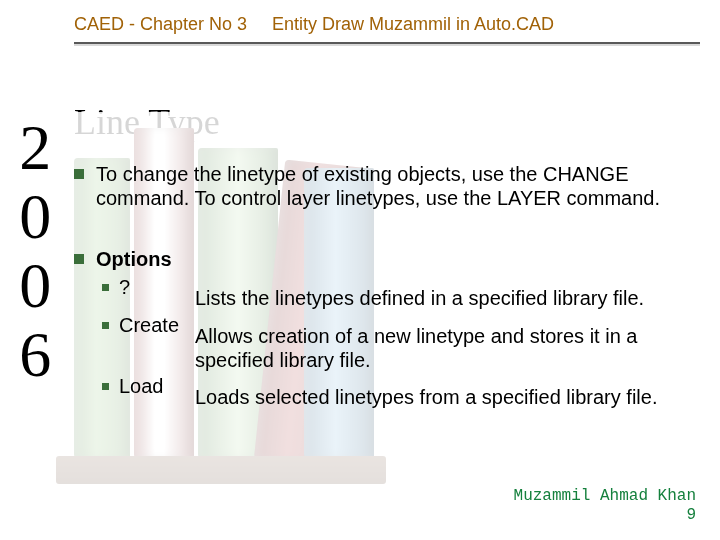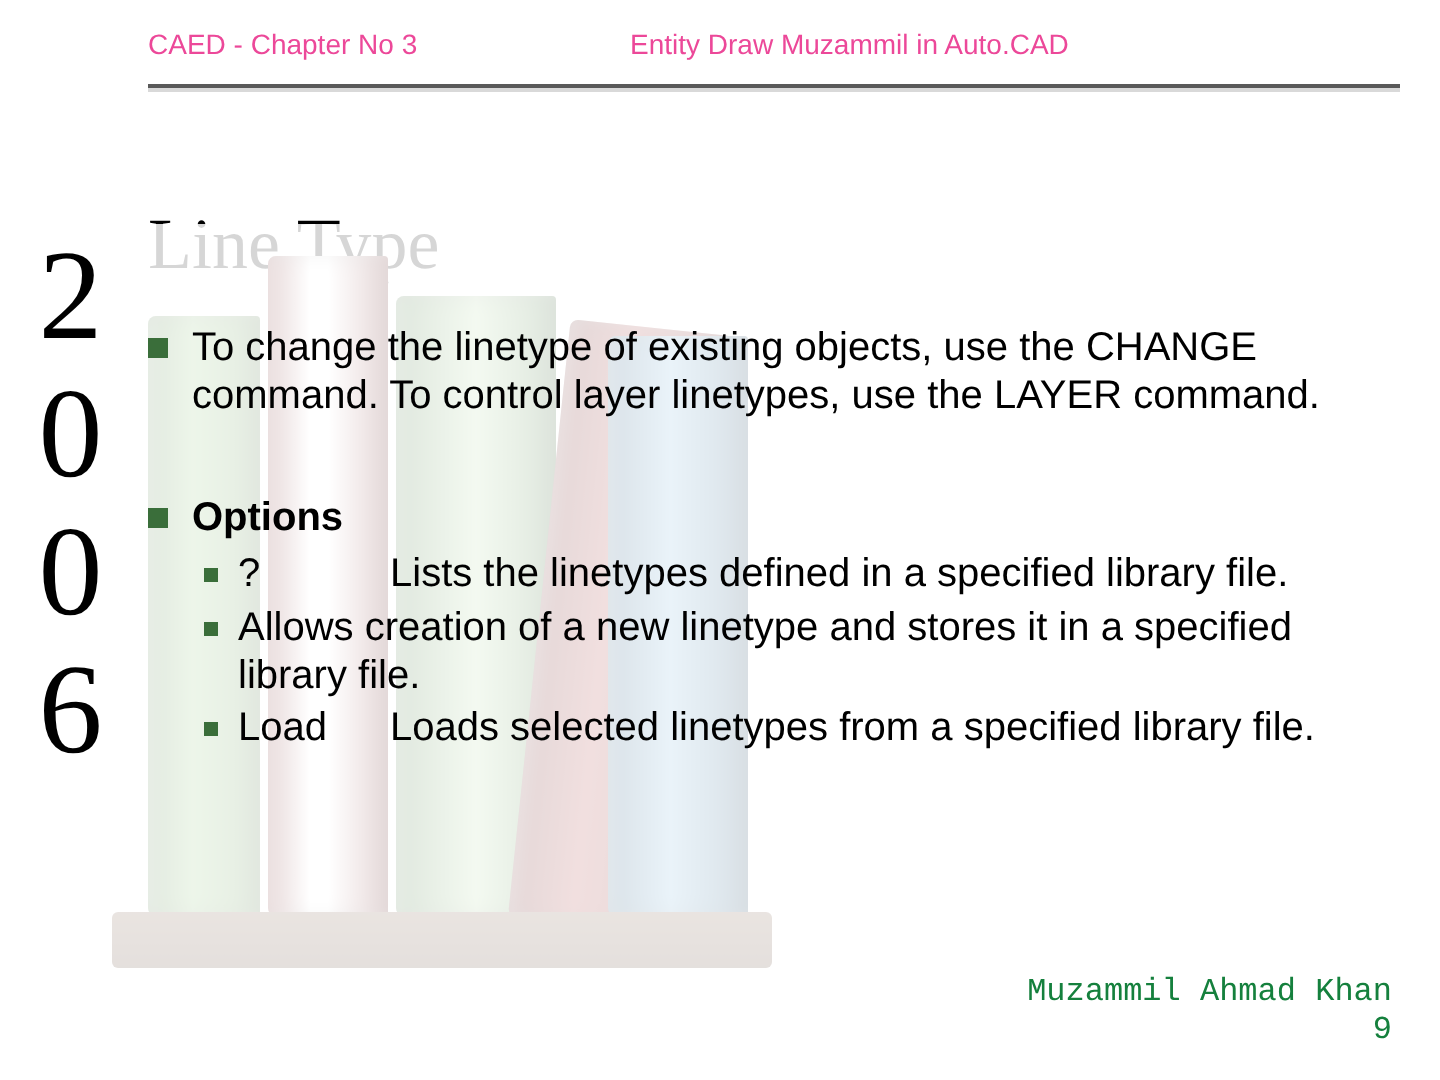--- a/index.html
+++ b/index.html
@@ -7,23 +7,22 @@
     width: 720px;
     height: 540px;
     background: #fff;
     font-family: Arial, Helvetica, sans-serif;
     position: relative;
     overflow: hidden;
   }
   .header {
     display: flex;
     padding: 14px 0 8px 74px;
-    font-size: 14px;
-    color: #ec4899;
-    gap: 43px;
+    font-size: 18px;
+    color: #a16207;
   }
   .header-left { width: 198px; }
   .header-right { }
   .rule {
     position: absolute;
     left: 74px; right: 20px; top: 42px;
     height: 2px;
     background: #595959;
   }
   .rule-shadow {
@@ -117,20 +116,21 @@
   .opt-row {
     display: flex;
     margin-bottom: 2px;
   }
   .opt-term {
     width: 76px;
     flex-shrink: 0;
   }
   .opt-desc {
     flex: 1;
+    margin-top: 11px;
   }
   .bold { font-weight: bold; }
 
   .footer {
     position: absolute;
     right: 24px; bottom: 16px;
     text-align: right;
     font-family: "Courier New", Courier, monospace;
     font-size: 16px;
     color: #15803d;
@@ -171,20 +171,21 @@
     <div class="bold">Options</div>
   </div>
   <div class="options-table">
     <div class="opt-row">
       <div class="sq sm"></div>
       <div class="opt-term">?</div>
       <div class="opt-desc">Lists the linetypes defined in a specified library file.</div>
     </div>
     <div class="opt-row">
       <div class="sq sm"></div>
+      <div class="opt-term">Create</div>
       <div class="opt-desc">Allows creation of a new linetype and stores it in a specified library file.</div>
     </div>
     <div class="opt-row">
       <div class="sq sm"></div>
       <div class="opt-term">Load</div>
       <div class="opt-desc">Loads selected linetypes from a specified library file.</div>
     </div>
   </div>
 </div>
 

